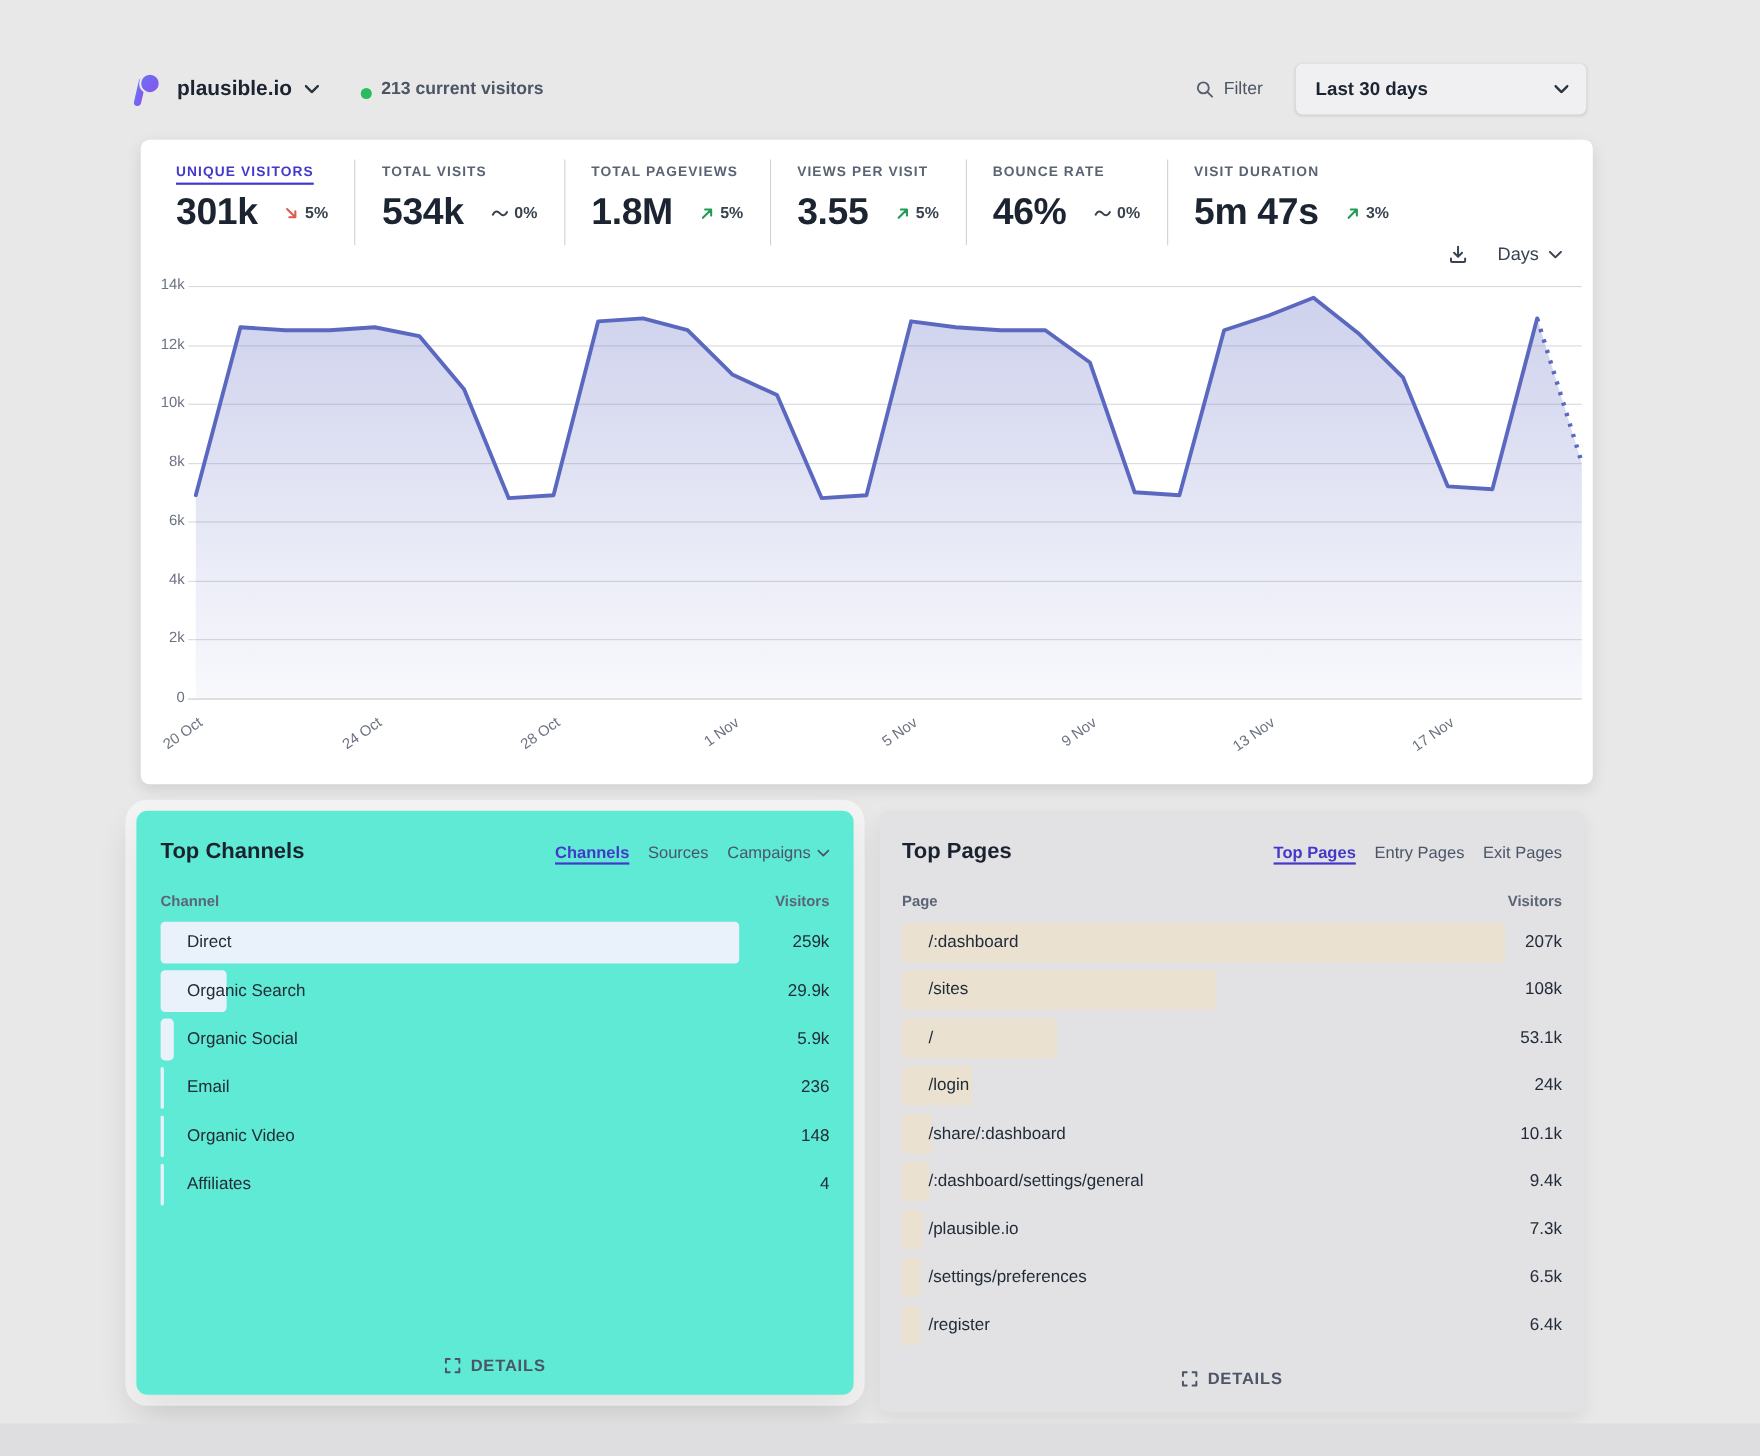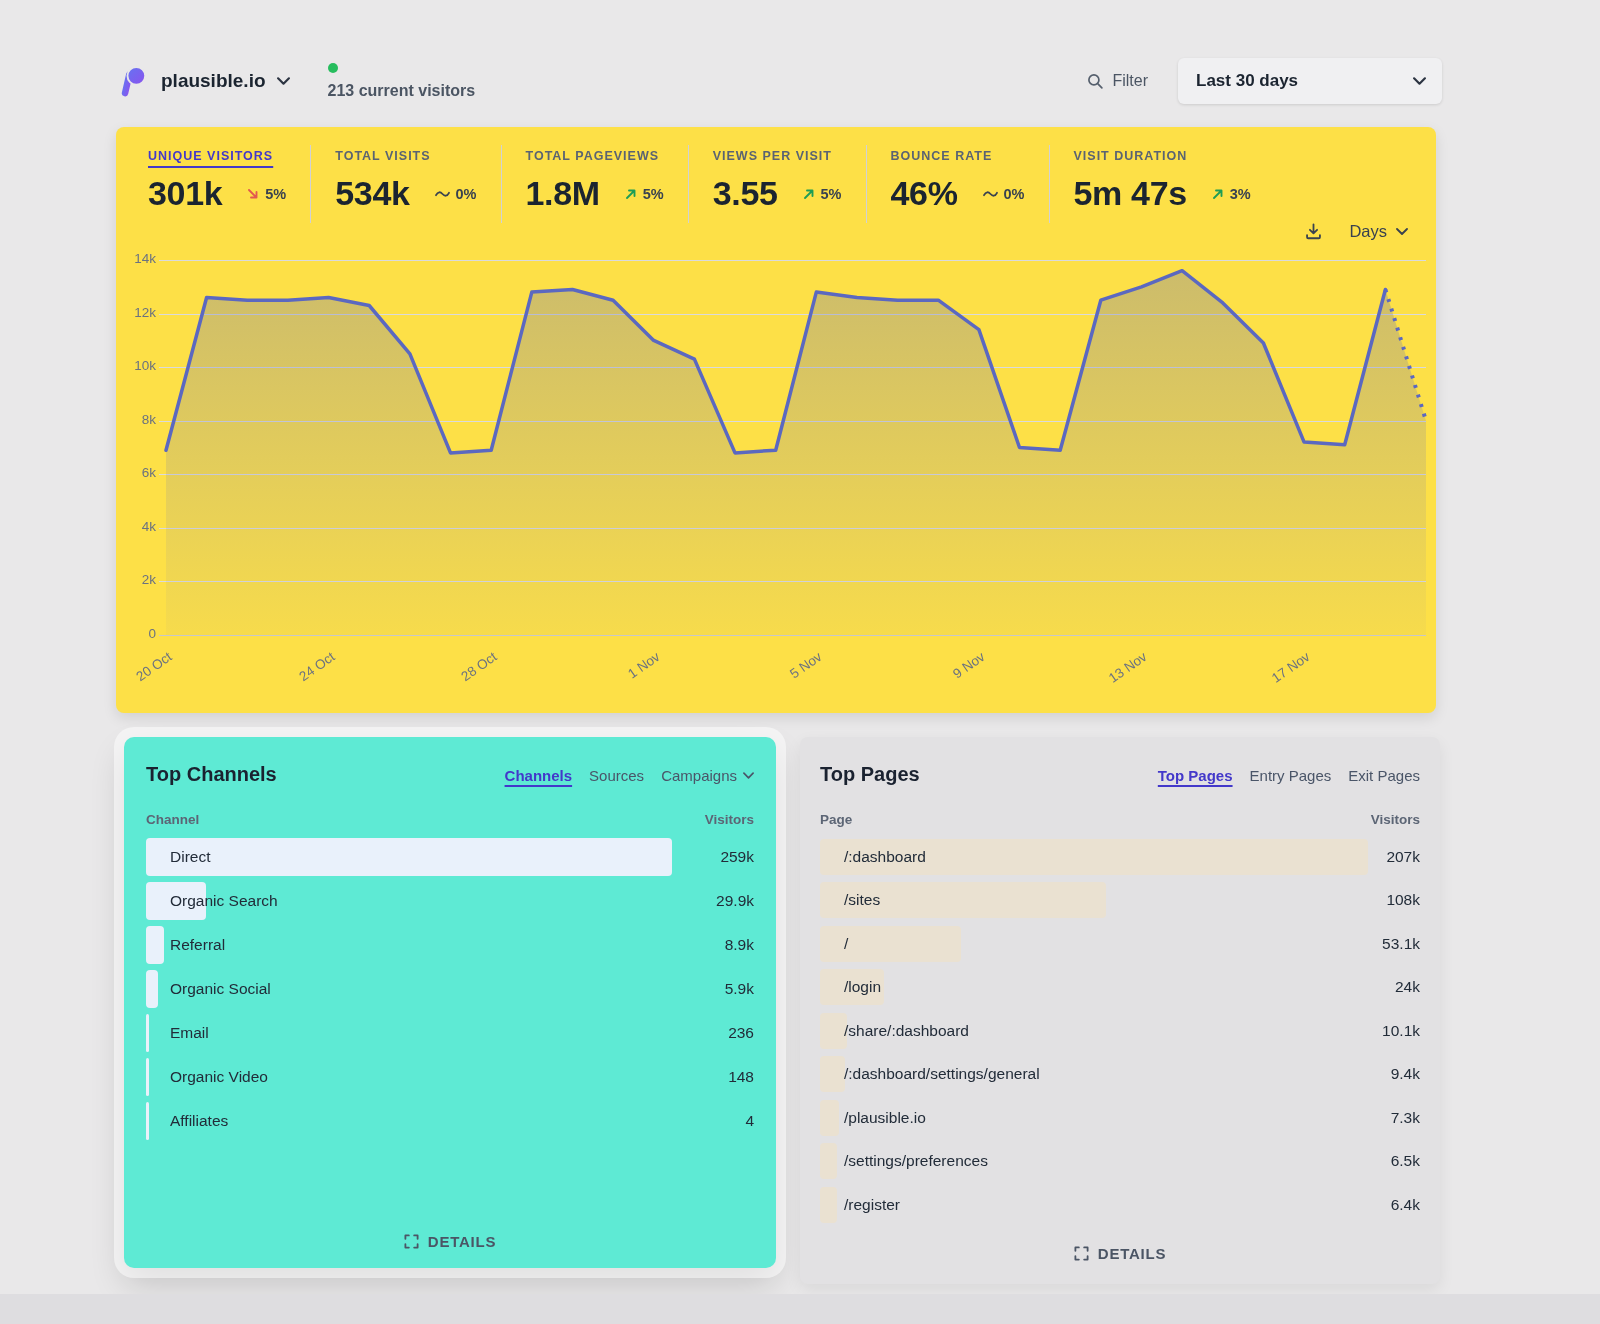--- a/index.html
+++ b/index.html
@@ -4,31 +4,31 @@
 <style>
   html,body{margin:0;padding:0;background:#e9e8e9;}
   .page{position:relative;width:1600px;height:1324px;background:#e9e8e9;overflow:hidden;
         font-family:"Liberation Sans",sans-serif;color:#1b2430;}
 
   
   .topbar{position:absolute;left:120px;right:158px;top:55px;height:52px;display:flex;align-items:center;}
   .logo{width:28px;height:32px;flex:0 0 auto;}
   .site-switcher{display:flex;align-items:center;gap:11px;margin-left:13px;cursor:pointer;}
   .site-name{font-size:19px;font-weight:700;color:#1b2430;}
-  .visitors-now{display:flex;align-items:flex-start;gap:9px;margin-left:38px;flex-direction:column;}
+  .visitors-now{display:flex;align-items:flex-end;gap:9px;margin-left:38px;}
   .green-dot{width:10px;height:10px;border-radius:50%;background:#27bd5e;}
   .visitors-label{font-size:16px;font-weight:600;color:#4b5563;}
   .spacer{flex:1;}
   .filter-btn{display:flex;align-items:center;gap:8px;margin-right:30px;color:#4b5563;font-size:16px;cursor:pointer;}
   .daterange{display:flex;align-items:center;justify-content:space-between;width:230px;height:46px;
              background:#f0f0f2;border-radius:6px;padding:0 16px 0 18px;box-shadow:0 1px 3px rgba(0,0,0,.12);cursor:pointer;}
   .daterange-label{font-size:17px;font-weight:700;color:#1b2430;}
 
   
-  .panel{position:absolute;left:116px;top:127px;width:1320px;height:586px;background:#fde047;
+  .panel{position:absolute;left:128px;top:127px;width:1320px;height:586px;background:#ffffff;
          border-radius:8px;box-shadow:0 5px 14px rgba(0,0,0,.10);}
   .stats-row{position:absolute;left:32px;top:18px;display:flex;align-items:stretch;white-space:nowrap;}
   .stat{padding:4px 24px 10px 0;margin-right:24px;border-right:1px solid #d1d1d5;cursor:pointer;}
   .stat:last-child{border-right:none;margin-right:0;}
   .stat-label{font-size:12.5px;font-weight:700;letter-spacing:.08em;color:#5a6372;margin-bottom:11px;}
   .stat.active .stat-label{color:#4338ca;text-decoration:underline;text-underline-offset:6px;text-decoration-thickness:2px;}
   .stat-line{display:flex;align-items:center;gap:24px;}
   .stat-value{font-size:34px;font-weight:800;color:#1b2430;letter-spacing:-.01em;}
   .stat-delta{display:flex;align-items:center;gap:5px;font-size:14.5px;font-weight:600;color:#39424f;}
   .delta-icon{display:inline-flex;align-items:center;}
@@ -294,27 +294,20 @@
   </div>
 
   <div class="trow">
     <div class="bar-track">
       <div class="bar" style="width: 11.5%;"></div>
     </div>
     <span class="row-label">Organic Search</span>
     <span class="row-value">29.9k</span>
   </div>
 
-  <div class="trow">
-    <div class="bar-track">
-      <div class="bar" style="width: 3.4%;"></div>
-    </div>
-    <span class="row-label">Referral</span>
-    <span class="row-value">8.9k</span>
-  </div>
 
   <div class="trow">
     <div class="bar-track">
       <div class="bar" style="width: 2.3%;"></div>
     </div>
     <span class="row-label">Organic Social</span>
     <span class="row-value">5.9k</span>
   </div>
 
   <div class="trow">

